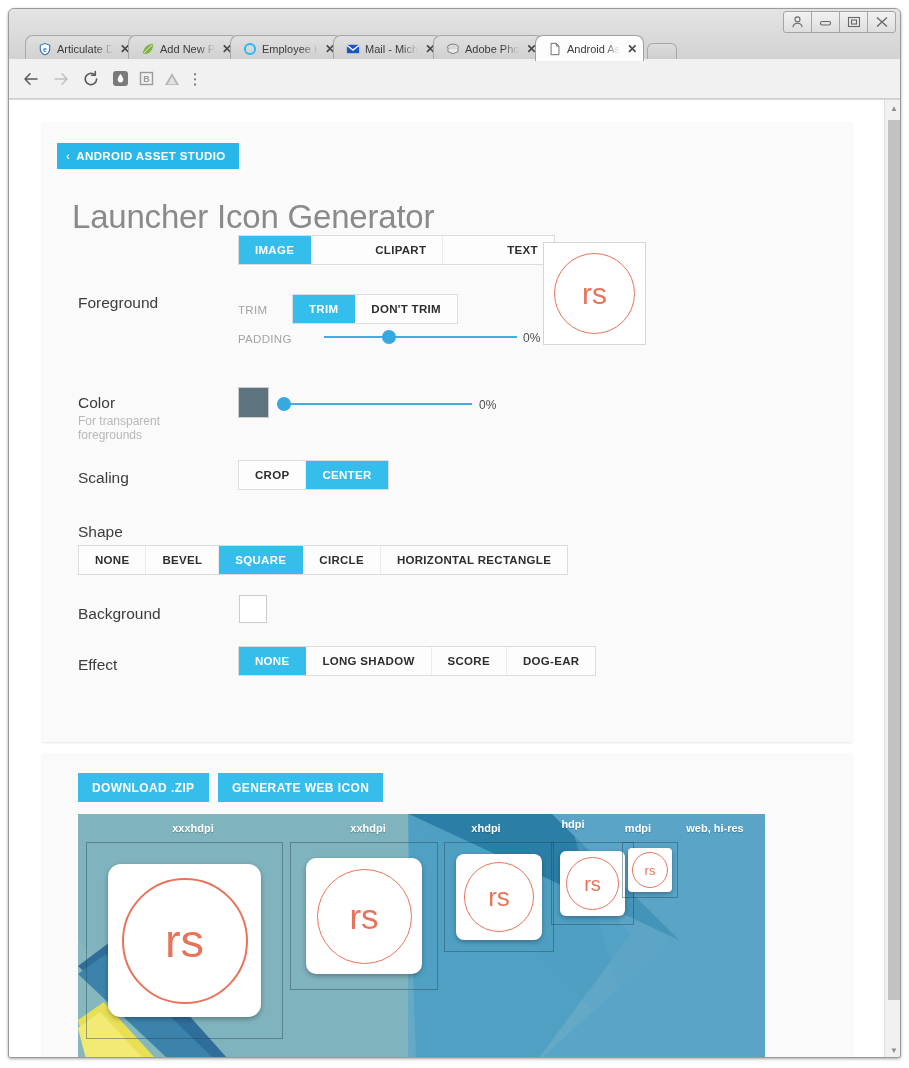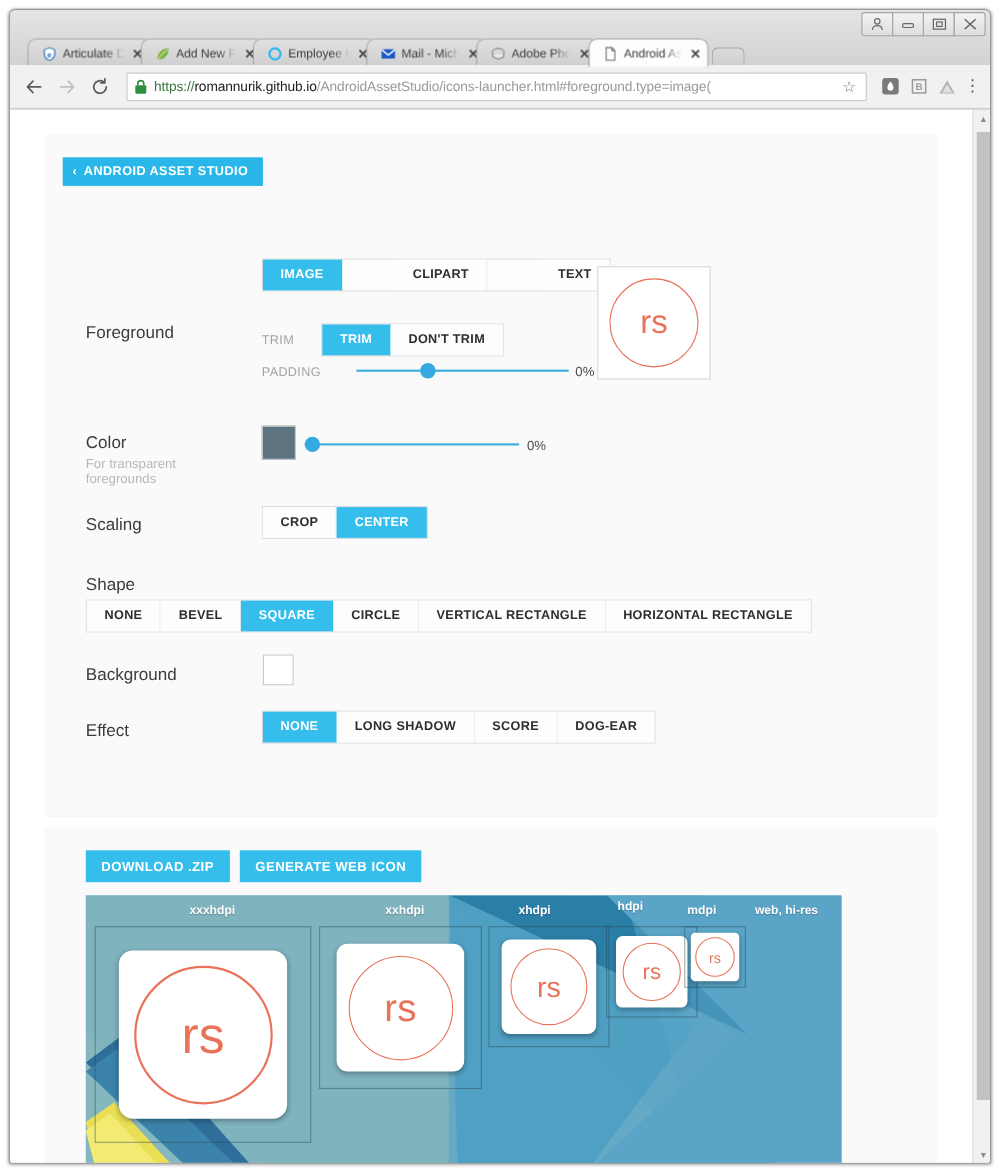--- a/index.html
+++ b/index.html
@@ -384,28 +384,20 @@
         <path d="M3 9 H14.5 M10 3.8 L15 9 L10 14.2" stroke="#c0c0c0" stroke-width="1.5" fill="none" stroke-linecap="round" stroke-linejoin="round"></path>
       </svg>
     </div>
     <div class="navbtn">
       <svg width="18" height="18" viewBox="0 0 18 18">
         <path d="M14.6 9 A5.7 5.7 0 1 1 12.6 4.7" stroke="#5a5a5a" stroke-width="1.6" fill="none" stroke-linecap="round"></path>
         <path d="M13.3 1.6 L13.3 5.3 L9.6 5.3" stroke="#5a5a5a" stroke-width="1.6" fill="none" stroke-linecap="round" stroke-linejoin="round"></path>
       </svg>
     </div>
 
-    <div id="omnibox">
-      <svg id="lock" viewBox="0 0 12 14">
-        <rect x="1" y="5.6" width="10" height="7.6" rx="1" fill="#2f8f3e"></rect>
-        <path d="M3.3 5.6 V4 a2.7 2.7 0 0 1 5.4 0 V5.6" fill="none" stroke="#2f8f3e" stroke-width="1.5"></path>
-      </svg>
-      <div id="urltext"><span class="scheme">https://</span><span class="host">romannurik.github.io</span><span>/AndroidAssetStudio/icons-launcher.html#foreground.type=image(</span></div>
-      <div id="star">☆</div>
-    </div>
 
     <div class="exticon">
       <svg width="17" height="17" viewBox="0 0 17 17">
         <rect x="1" y="1" width="15" height="15" rx="3" fill="#7a7a7a"></rect>
         <path d="M8.5 4 C10.6 6.4 11.3 8.2 11.3 9.6 a2.8 2.8 0 0 1 -5.6 0 C5.7 8.2 6.4 6.4 8.5 4 Z" fill="#ffffff"></path>
       </svg>
     </div>
     <div class="exticon">
       <svg width="17" height="17" viewBox="0 0 17 17">
         <rect x="2.5" y="2.5" width="12" height="12" fill="none" stroke="#9b9b9b" stroke-width="1.4"></rect>
@@ -425,20 +417,21 @@
 
     <div id="pagearea">
 
       <div id="card">
 
         <div id="backbtn">
           <span>‹</span>
           <span>ANDROID ASSET STUDIO</span>
         </div>
 
+        <h1 id="pagetitle">Launcher Icon Generator</h1>
 
         <div class="row-label" style="left:36px; top:124px;margin-top:48px;">Foreground</div>
 
         <div class="btngroup" style="left:196px; top:113px;gap:48px;">
           <div class="b sel">IMAGE</div>
           <div class="b">CLIPART</div>
           <div class="b">TEXT</div>
         </div>
 
         <div class="smalllabel" style="left:196px; top:182px;">TRIM</div>
@@ -476,21 +469,20 @@
           <div class="b">CROP</div>
           <div class="b sel">CENTER</div>
         </div>
 
         <div class="sect-label" style="left:36px; top:401px;">Shape</div>
         <div class="btngroup" style="left:36px; top:423px;">
           <div class="b">NONE</div>
           <div class="b">BEVEL</div>
           <div class="b sel">SQUARE</div>
           <div class="b">CIRCLE</div>
-          <div class="b">VERTICAL RECTANGLE</div>
           <div class="b">HORIZONTAL RECTANGLE</div>
         </div>
 
         <div class="row-label" style="left:36px; top:483px;">Background</div>
         <div class="swatch" style="left:197px; top:473px; width:28px; height:28px; background:#ffffff;"></div>
 
         <div class="row-label" style="left:36px; top:534px;">Effect</div>
         <div class="btngroup" style="left:196px; top:524px;">
           <div class="b sel">NONE</div>
           <div class="b">LONG SHADOW</div>

